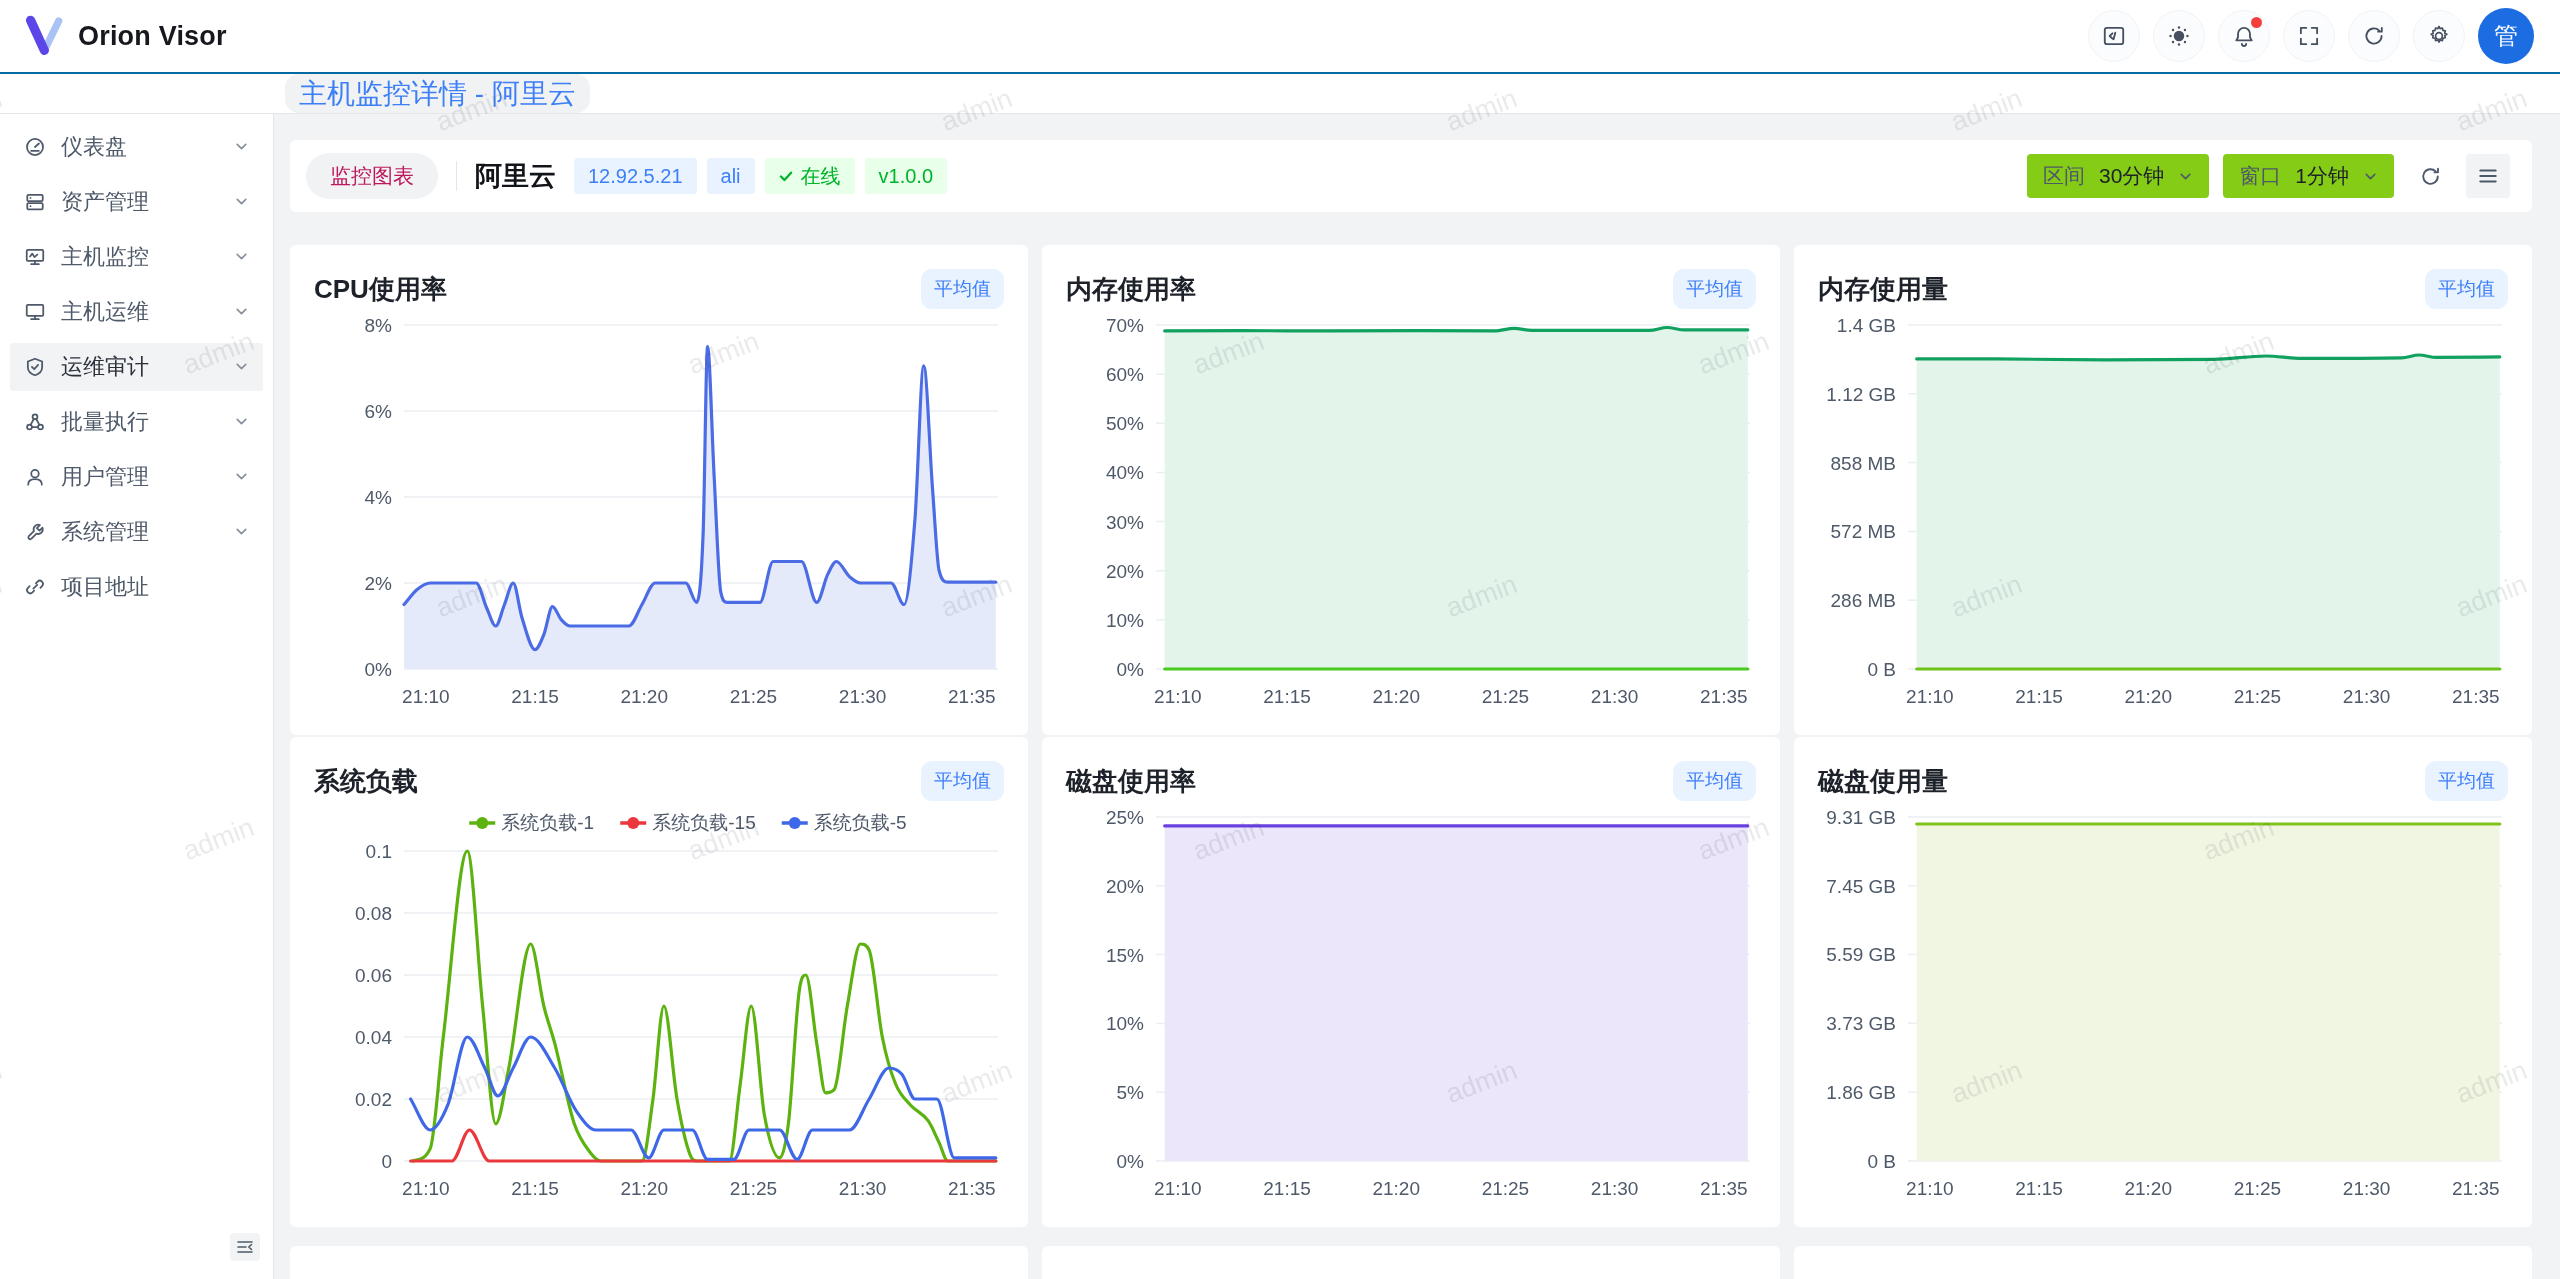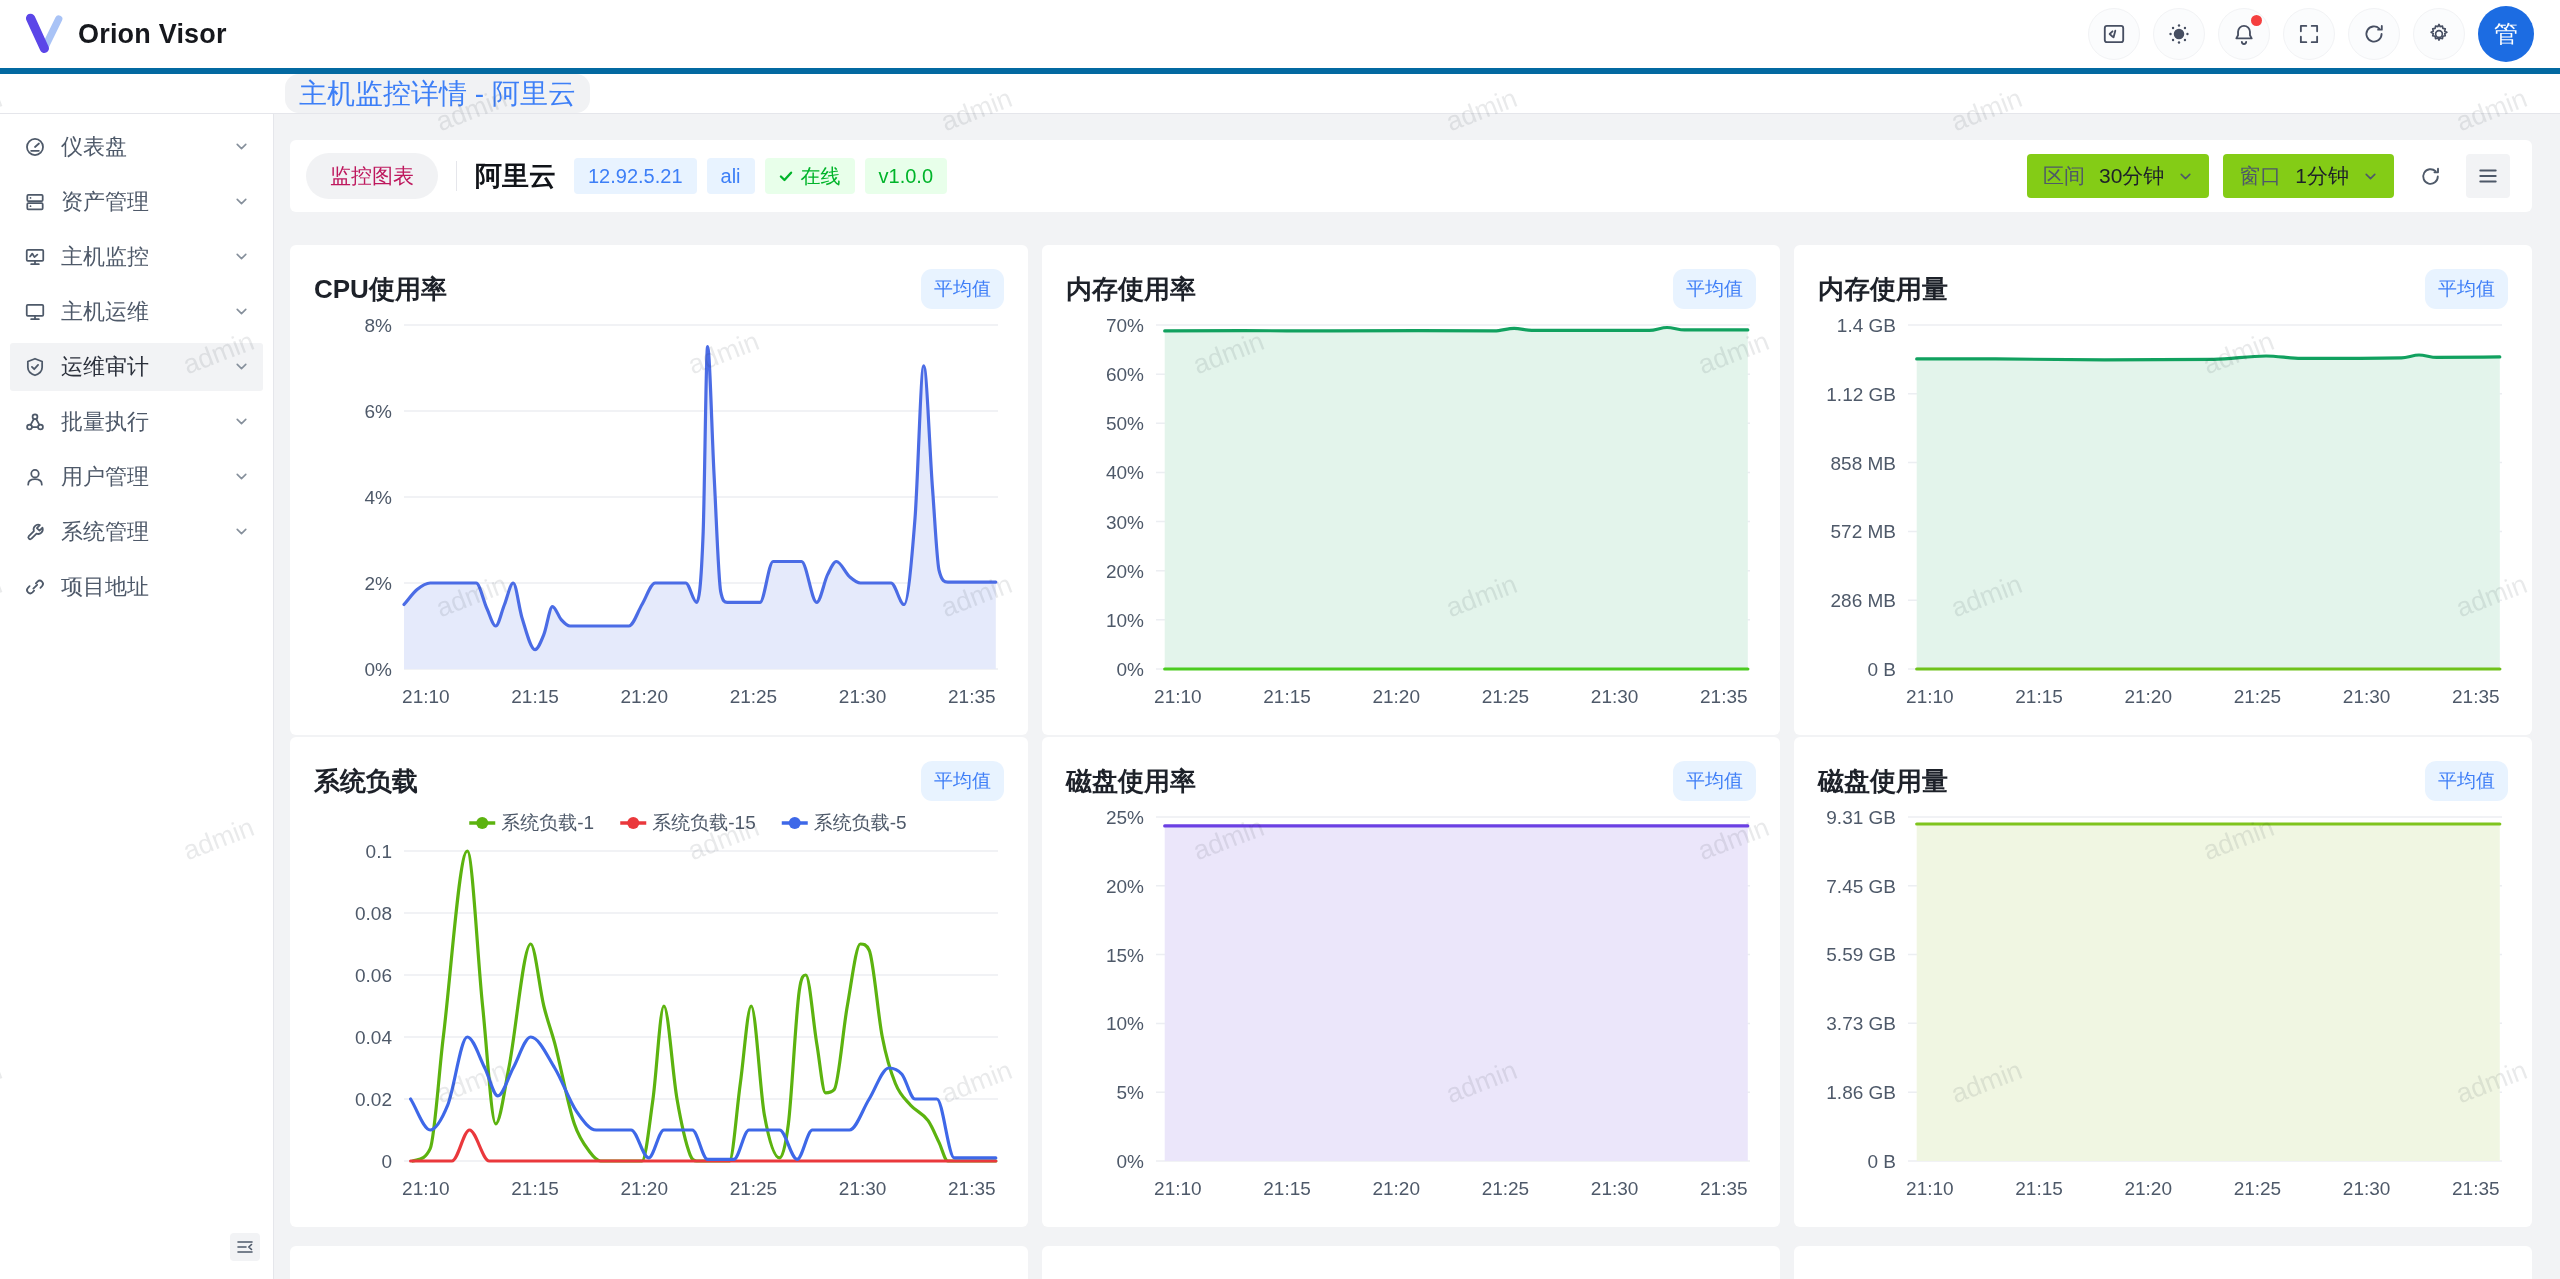--- a/index.html
+++ b/index.html
@@ -1,21 +1,21 @@
 <!DOCTYPE html>
 <html><head>
 <meta charset="utf-8">
 <style>
   * { margin:0; padding:0; box-sizing:border-box; }
   html,body { width:2560px; height:1279px; overflow:hidden; background:#f2f3f5;
     font-family:"Liberation Sans", sans-serif; color:#1d2129; }
   .app { position:relative; width:2560px; height:1279px; }
 
   
-  .navbar { height:74px; background:#fff; border-bottom:6px solid #0369a1;
+  .navbar { height:74px; background:#fff; border-bottom:2px solid #0369a1;
     display:flex; align-items:center; justify-content:space-between; padding:0 26px 0 24px; }
   .brand { display:flex; align-items:center; gap:12px; }
   .brand-name { font-size:27px; font-weight:600; color:#16181d; letter-spacing:.2px; }
   .nav-actions { display:flex; align-items:center; gap:13px; }
   .nav-icon-btn { position:relative; width:52px; height:52px; border-radius:50%;
     background:#fbfcfd; border:1px solid #f2f3f5; display:flex; align-items:center;
     justify-content:center; cursor:pointer; }
   .nav-icon-btn svg { stroke:#474f62; }
   .red-dot { position:absolute; top:6px; right:7px; width:11px; height:11px;
     border-radius:50%; background:#f53f3f; }

